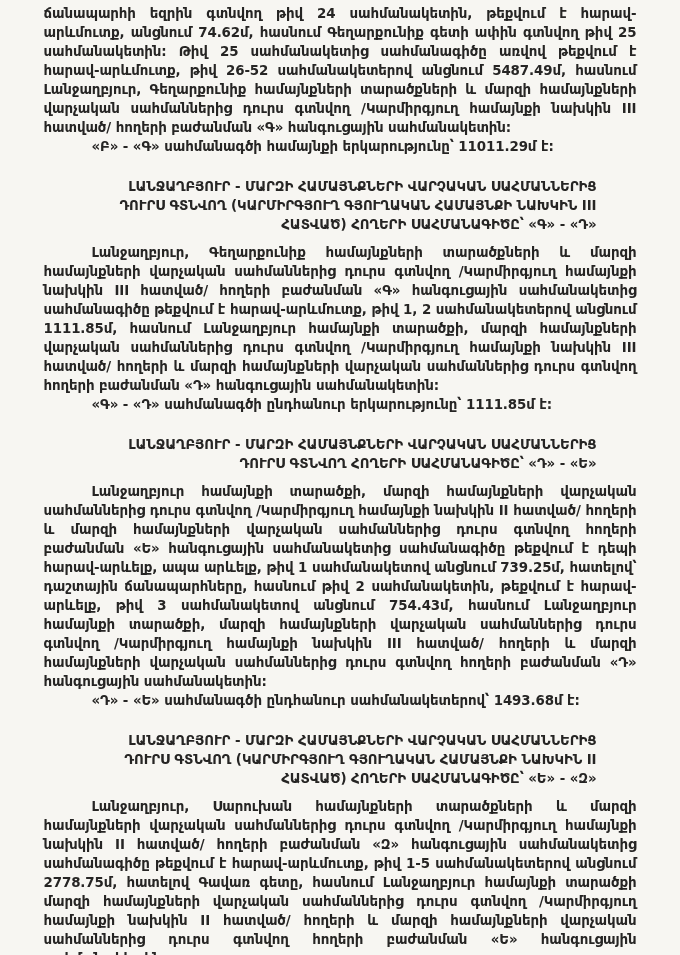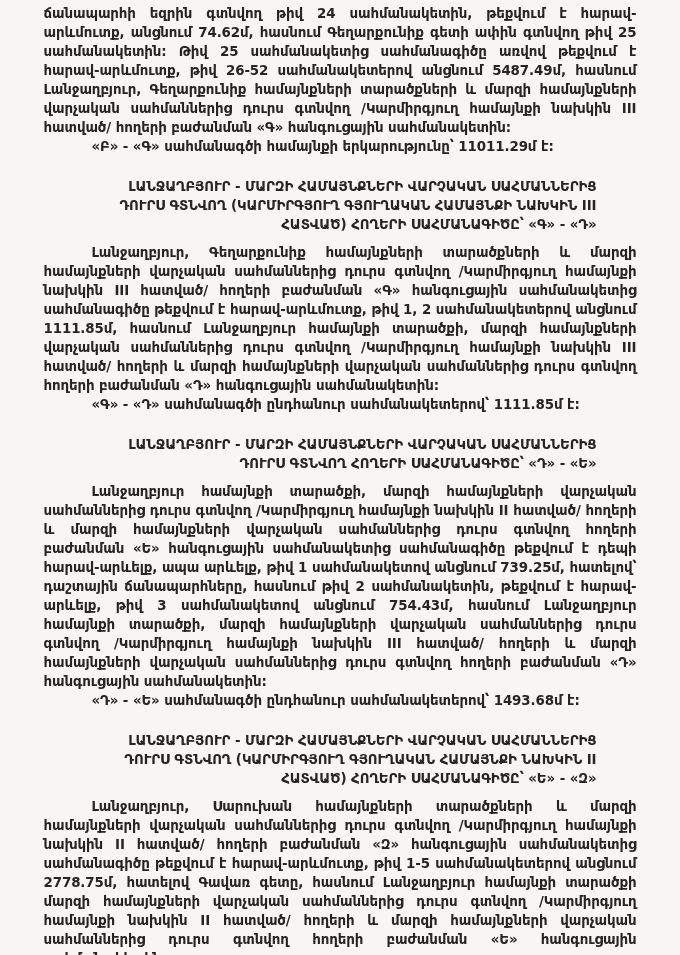--- a/index.html
+++ b/index.html
@@ -49,21 +49,21 @@
 <div class="page">
 
   <p class="para no-indent">ճանապարհի եզրին գտնվող թիվ 24 սահմանակետին, թեքվում է  հարավ-արևմուտք, անցնում 74.62մ, հասնում Գեղարքունիք գետի ափին գտնվող թիվ 25 սահմանակետին: Թիվ 25 սահմանակետից սահմանագիծը առվով թեքվում է հարավ-արևմուտք, թիվ 26-52 սահմանակետերով անցնում 5487.49մ, հասնում Լանջաղբյուր, Գեղարքունիք համայնքների տարածքների և մարզի համայնքների վարչական սահմաններից դուրս գտնվող /Կարմիրգյուղ համայնքի նախկին III հատված/ հողերի բաժանման «Գ» հանգուցային սահմանակետին:</p>
 
   <p class="summary">«Բ» - «Գ» սահմանագծի համայնքի երկարությունը՝ 11011.29մ է:</p>
 
   <p class="heading">ԼԱՆՋԱՂԲՅՈՒՐ - ՄԱՐԶԻ ՀԱՄԱՅՆՔՆԵՐԻ ՎԱՐՉԱԿԱՆ ՍԱՀՄԱՆՆԵՐԻՑ ԴՈՒՐՍ ԳՏՆՎՈՂ (ԿԱՐՄԻՐԳՅՈՒՂ ԳՅՈՒՂԱԿԱՆ ՀԱՄԱՅՆՔԻ ՆԱԽԿԻՆ III ՀԱՏՎԱԾ) ՀՈՂԵՐԻ ՍԱՀՄԱՆԱԳԻԾԸ՝ «Գ» - «Դ»</p>
 
   <p class="para">Լանջաղբյուր, Գեղարքունիք համայնքների տարածքների և մարզի համայնքների վարչական սահմաններից դուրս գտնվող /Կարմիրգյուղ համայնքի նախկին III հատված/ հողերի բաժանման «Գ» հանգուցային սահմանակետից սահմանագիծը թեքվում է հարավ-արևմուտք, թիվ 1, 2 սահմանակետերով անցնում 1111.85մ, հասնում Լանջաղբյուր համայնքի տարածքի, մարզի համայնքների վարչական սահմաններից դուրս գտնվող /Կարմիրգյուղ համայնքի նախկին III հատված/ հողերի և մարզի համայնքների վարչական սահմաններից դուրս գտնվող հողերի բաժանման «Դ» հանգուցային սահմանակետին:</p>
 
-  <p class="summary">«Գ» - «Դ» սահմանագծի ընդհանուր սահմանակետերով՝ 1111.85մ է:</p>
+  <p class="summary">«Գ» - «Դ» սահմանագծի ընդհանուր երկարությունը՝ 1111.85մ է:</p>
 
   <p class="heading">ԼԱՆՋԱՂԲՅՈՒՐ - ՄԱՐԶԻ ՀԱՄԱՅՆՔՆԵՐԻ ՎԱՐՉԱԿԱՆ ՍԱՀՄԱՆՆԵՐԻՑ ԴՈՒՐՍ ԳՏՆՎՈՂ ՀՈՂԵՐԻ ՍԱՀՄԱՆԱԳԻԾԸ՝ «Դ» - «Ե»</p>
 
   <p class="para">Լանջաղբյուր համայնքի տարածքի, մարզի համայնքների վարչական սահմաններից դուրս գտնվող /Կարմիրգյուղ համայնքի նախկին II հատված/ հողերի և մարզի համայնքների վարչական սահմաններից դուրս գտնվող հողերի բաժանման «Ե» հանգուցային սահմանակետից սահմանագիծը թեքվում է դեպի հարավ-արևելք, ապա արևելք, թիվ 1 սահմանակետով անցնում 739.25մ, հատելով՝ դաշտային ճանապարհները, հասնում թիվ 2 սահմանակետին, թեքվում է հարավ-արևելք, թիվ 3 սահմանակետով անցնում 754.43մ, հասնում Լանջաղբյուր համայնքի տարածքի, մարզի համայնքների վարչական սահմաններից դուրս գտնվող /Կարմիրգյուղ համայնքի նախկին III հատված/ հողերի և մարզի համայնքների վարչական սահմաններից դուրս գտնվող հողերի բաժանման «Դ» հանգուցային սահմանակետին:</p>
 
   <p class="summary">«Դ» - «Ե» սահմանագծի  ընդհանուր սահմանակետերով՝ 1493.68մ է:</p>
 
   <p class="heading">ԼԱՆՋԱՂԲՅՈՒՐ - ՄԱՐԶԻ ՀԱՄԱՅՆՔՆԵՐԻ ՎԱՐՉԱԿԱՆ ՍԱՀՄԱՆՆԵՐԻՑ ԴՈՒՐՍ ԳՏՆՎՈՂ (ԿԱՐՄԻՐԳՅՈՒՂ ԳՅՈՒՂԱԿԱՆ ՀԱՄԱՅՆՔԻ ՆԱԽԿԻՆ II ՀԱՏՎԱԾ) ՀՈՂԵՐԻ ՍԱՀՄԱՆԱԳԻԾԸ՝ «Ե» - «Զ»</p>
 
   <p class="para">Լանջաղբյուր, Սարուխան համայնքների տարածքների և մարզի համայնքների վարչական սահմաններից դուրս գտնվող /Կարմիրգյուղ համայնքի նախկին II հատված/ հողերի բաժանման «Զ» հանգուցային սահմանակետից սահմանագիծը թեքվում է հարավ-արևմուտք, թիվ 1-5 սահմանակետերով անցնում 2778.75մ, հատելով Գավառ գետը, հասնում Լանջաղբյուր համայնքի տարածքի մարզի համայնքների վարչական սահմաններից դուրս գտնվող /Կարմիրգյուղ համայնքի նախկին II հատված/ հողերի և մարզի համայնքների վարչական սահմաններից դուրս գտնվող հողերի բաժանման «Ե» հանգուցային սահմանակետին:</p>

